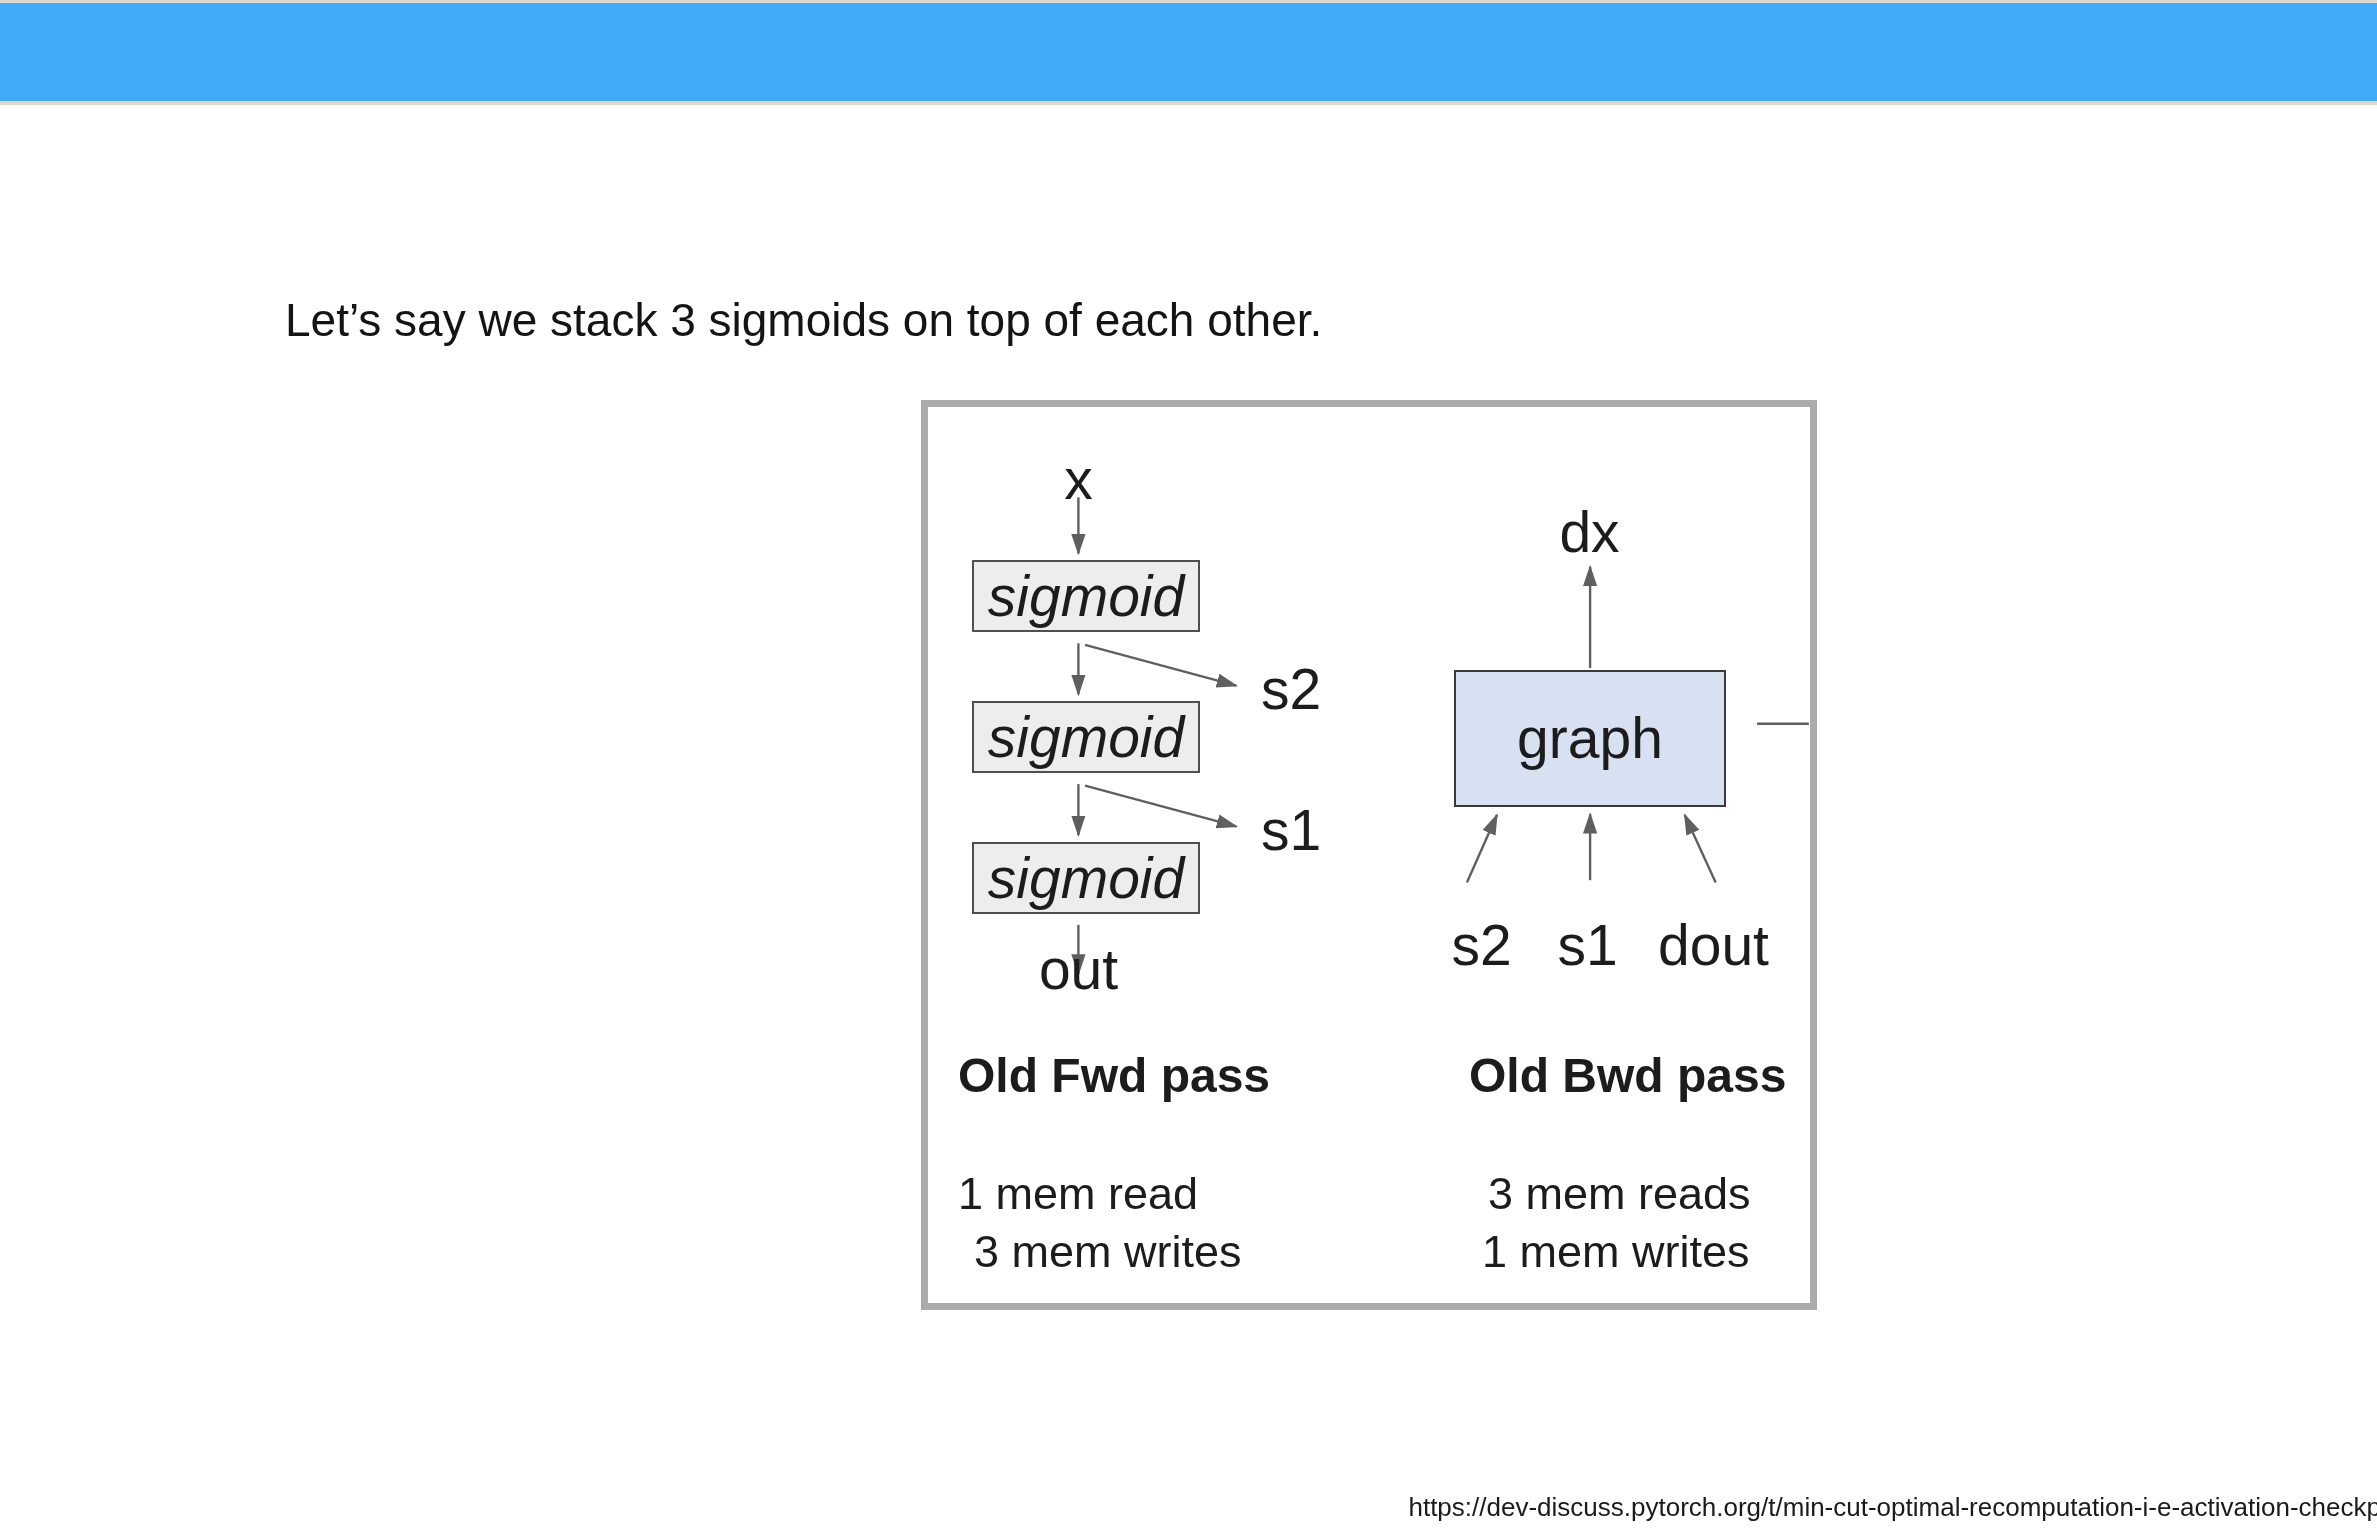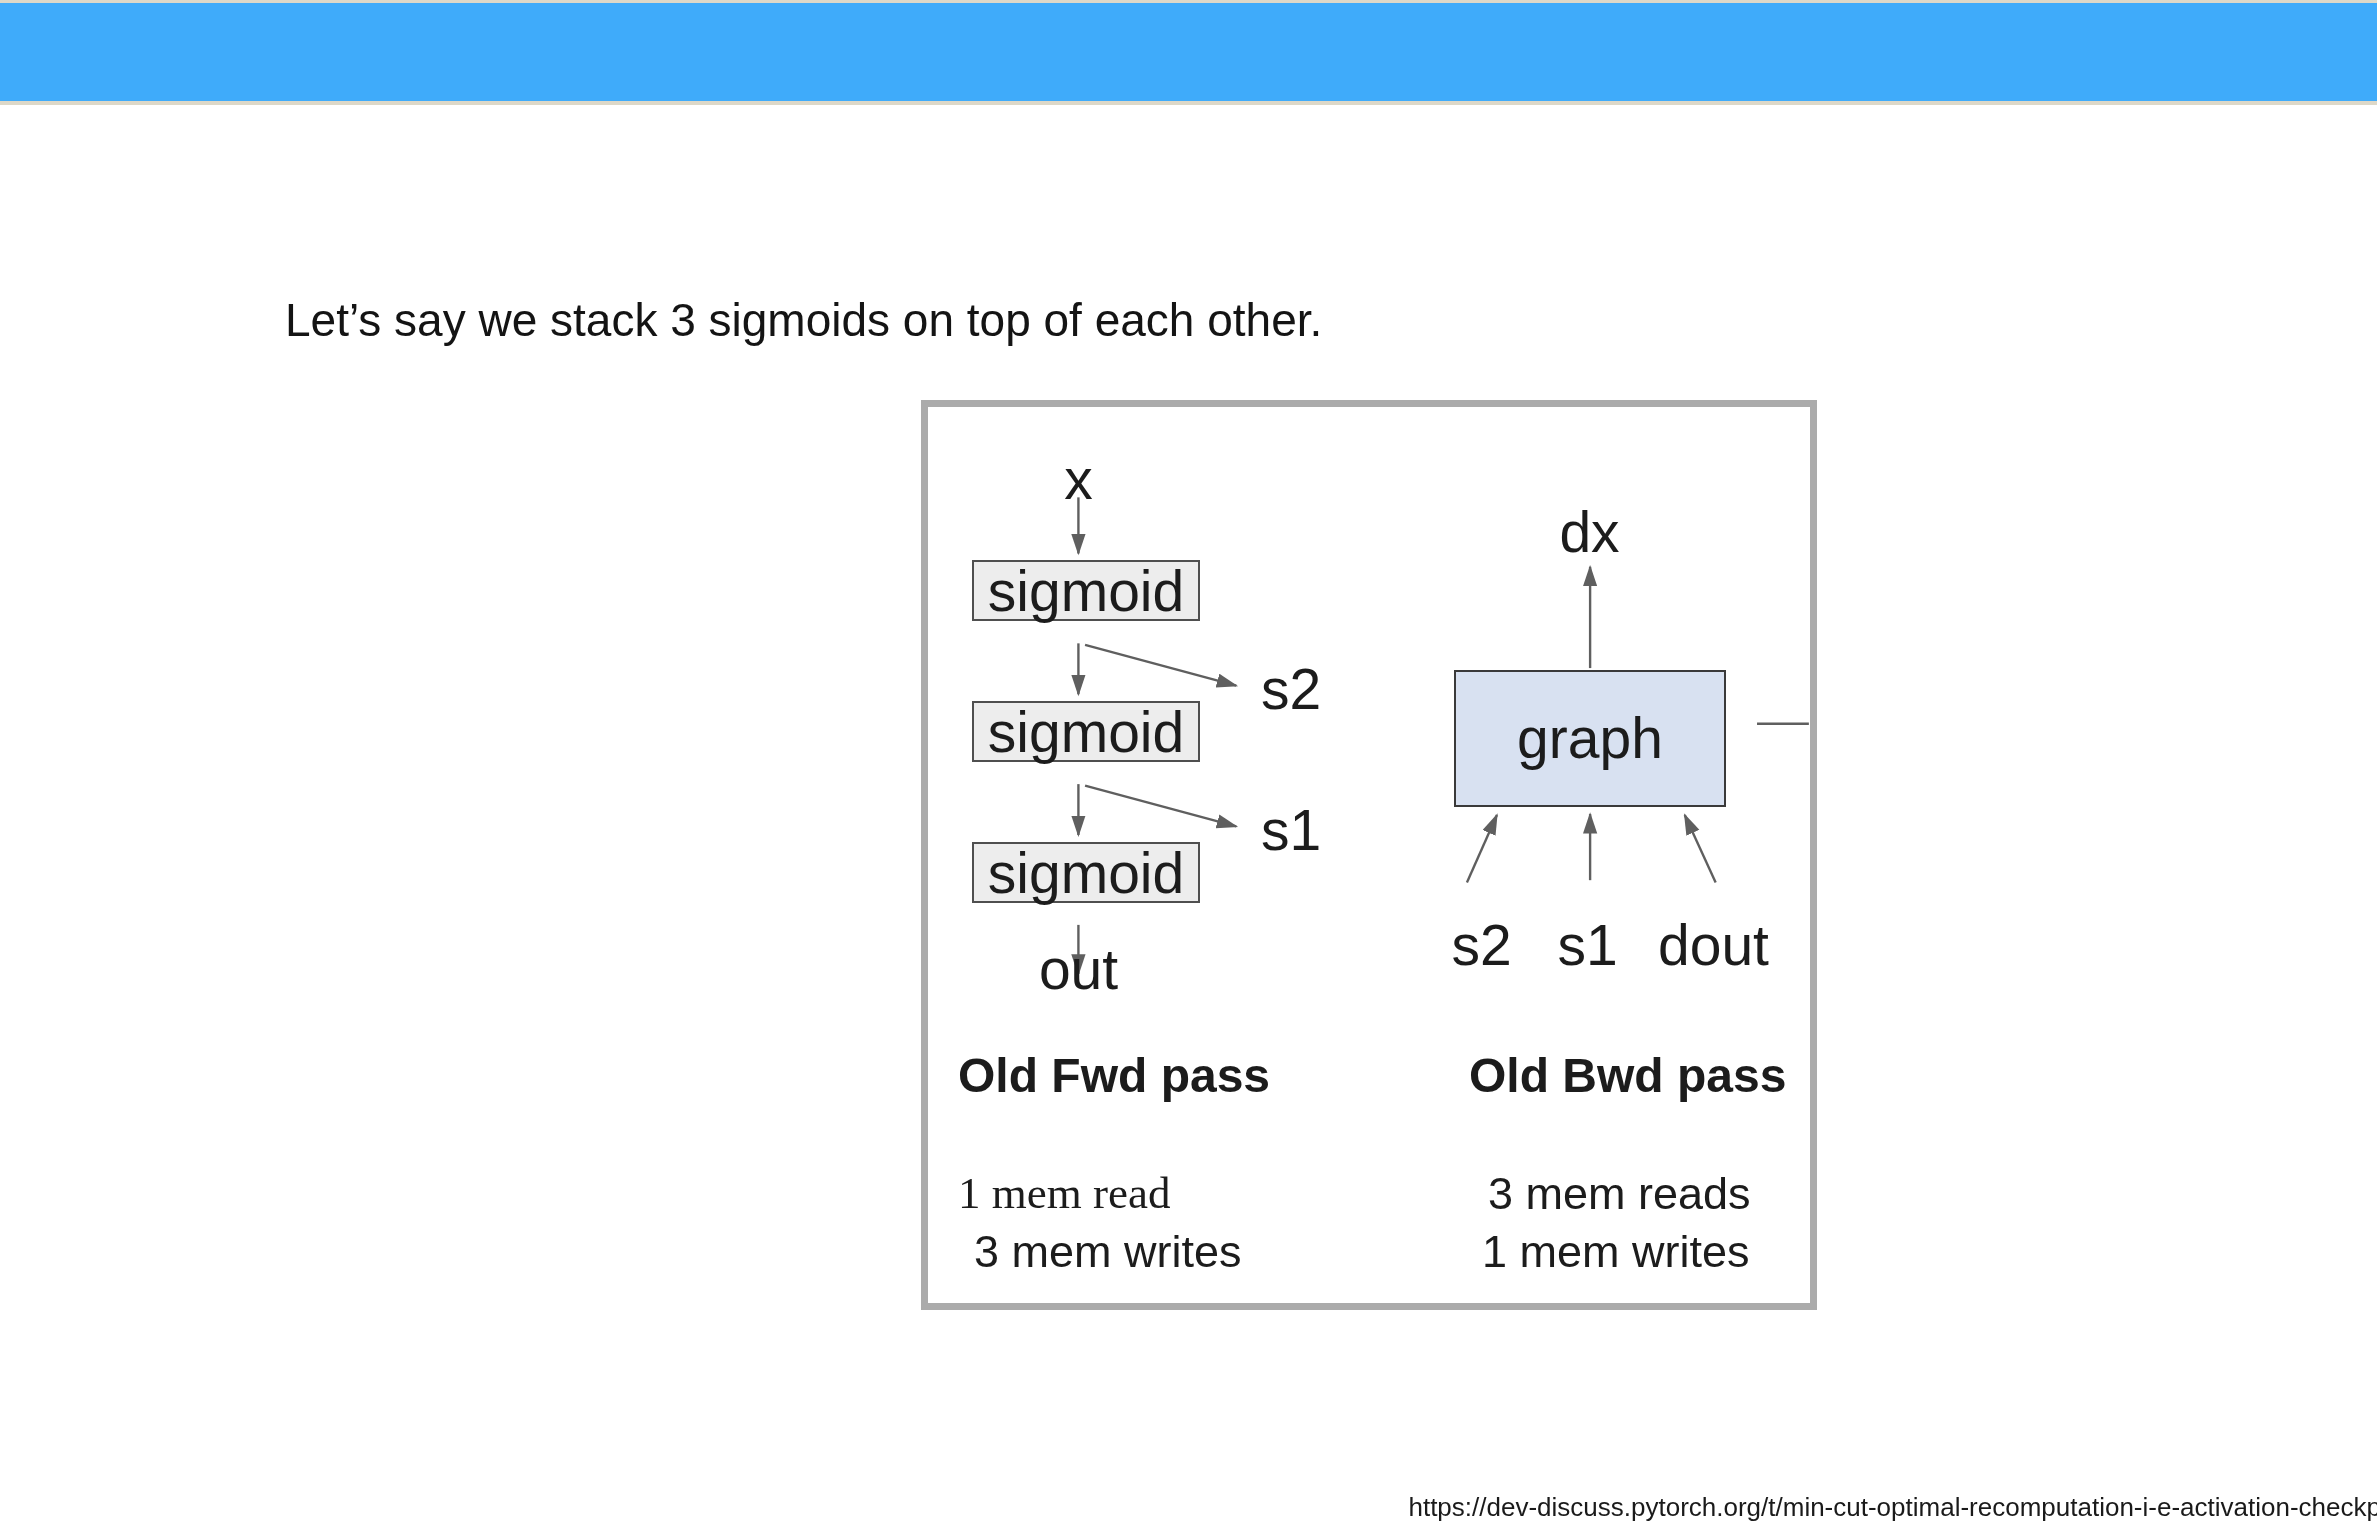--- a/index.html
+++ b/index.html
@@ -33,22 +33,22 @@
   .source{position:absolute;right:28.5px;top:1492px;font-size:26px;color:#1A1A1A;
          text-decoration:none;white-space:nowrap;}
 
   .diagram-frame{position:absolute;left:921px;top:400px;width:896px;height:910px;
          border:7.6px solid var(--frame-gray);background:#ffffff;}
   .diagram-inner{position:relative;width:881px;height:895px;font-size:57px;color:#1C1C1C;}
   .arrow-layer{position:absolute;left:0;top:0;width:881px;height:895px;}
 
   .node-box{position:absolute;display:flex;align-items:center;justify-content:center;
          text-align:center;}
-  .sigmoid-box{left:44px;width:228px;height:61px;background:var(--sig-fill);
-         border:2.4px solid var(--sig-border);}
+  .sigmoid-box{left:44px;width:228px;height:72px;background:var(--sig-fill);
+         border:2.4px solid var(--sig-border);font-style:italic;}
   .sigmoid-box.b1{top:153px;}
   .sigmoid-box.b2{top:294px;}
   .sigmoid-box.b3{top:435px;}
   .bwd-box{left:526px;top:263px;width:272px;height:137px;background:var(--bwd-fill);
          border:2.4px solid var(--bwd-border);flex-direction:column;line-height:1.18;}
 
   .dlabel{position:absolute;white-space:nowrap;line-height:1;}
   .dlabel.centered{text-align:center;}
   .lab-x{left:103px;top:44px;width:95px;}
   .lab-s2f{left:333px;top:254px;}
@@ -56,21 +56,21 @@
   .lab-out{left:79px;top:534px;width:143px;}
   .lab-dx{left:614px;top:97px;width:95px;}
   .lab-s2b{left:506px;top:510px;width:95px;}
   .lab-s1b{left:612px;top:510px;width:95px;}
   .lab-dout{left:714px;top:510px;width:143px;}
 
   .pass-title{position:absolute;font-size:48px;font-weight:700;line-height:1;white-space:nowrap;}
   .pass-title.fwd{left:30px;top:645px;}
   .pass-title.bwd{left:541px;top:645px;}
   .mem-line{position:absolute;font-size:45px;line-height:1;white-space:nowrap;}
-  .mem-line.f1{left:30px;top:764px;font-family:Liberation Serif, serif;}
+  .mem-line.f1{left:30px;top:764px;}
   .mem-line.f2{left:46px;top:822px;}
   .mem-line.b1{left:560px;top:764px;}
   .mem-line.b2{left:554px;top:822px;}
 </style>
 </head>
 <body>
 
 <div class="slide">
 
   <div class="edge-strip top"></div>

